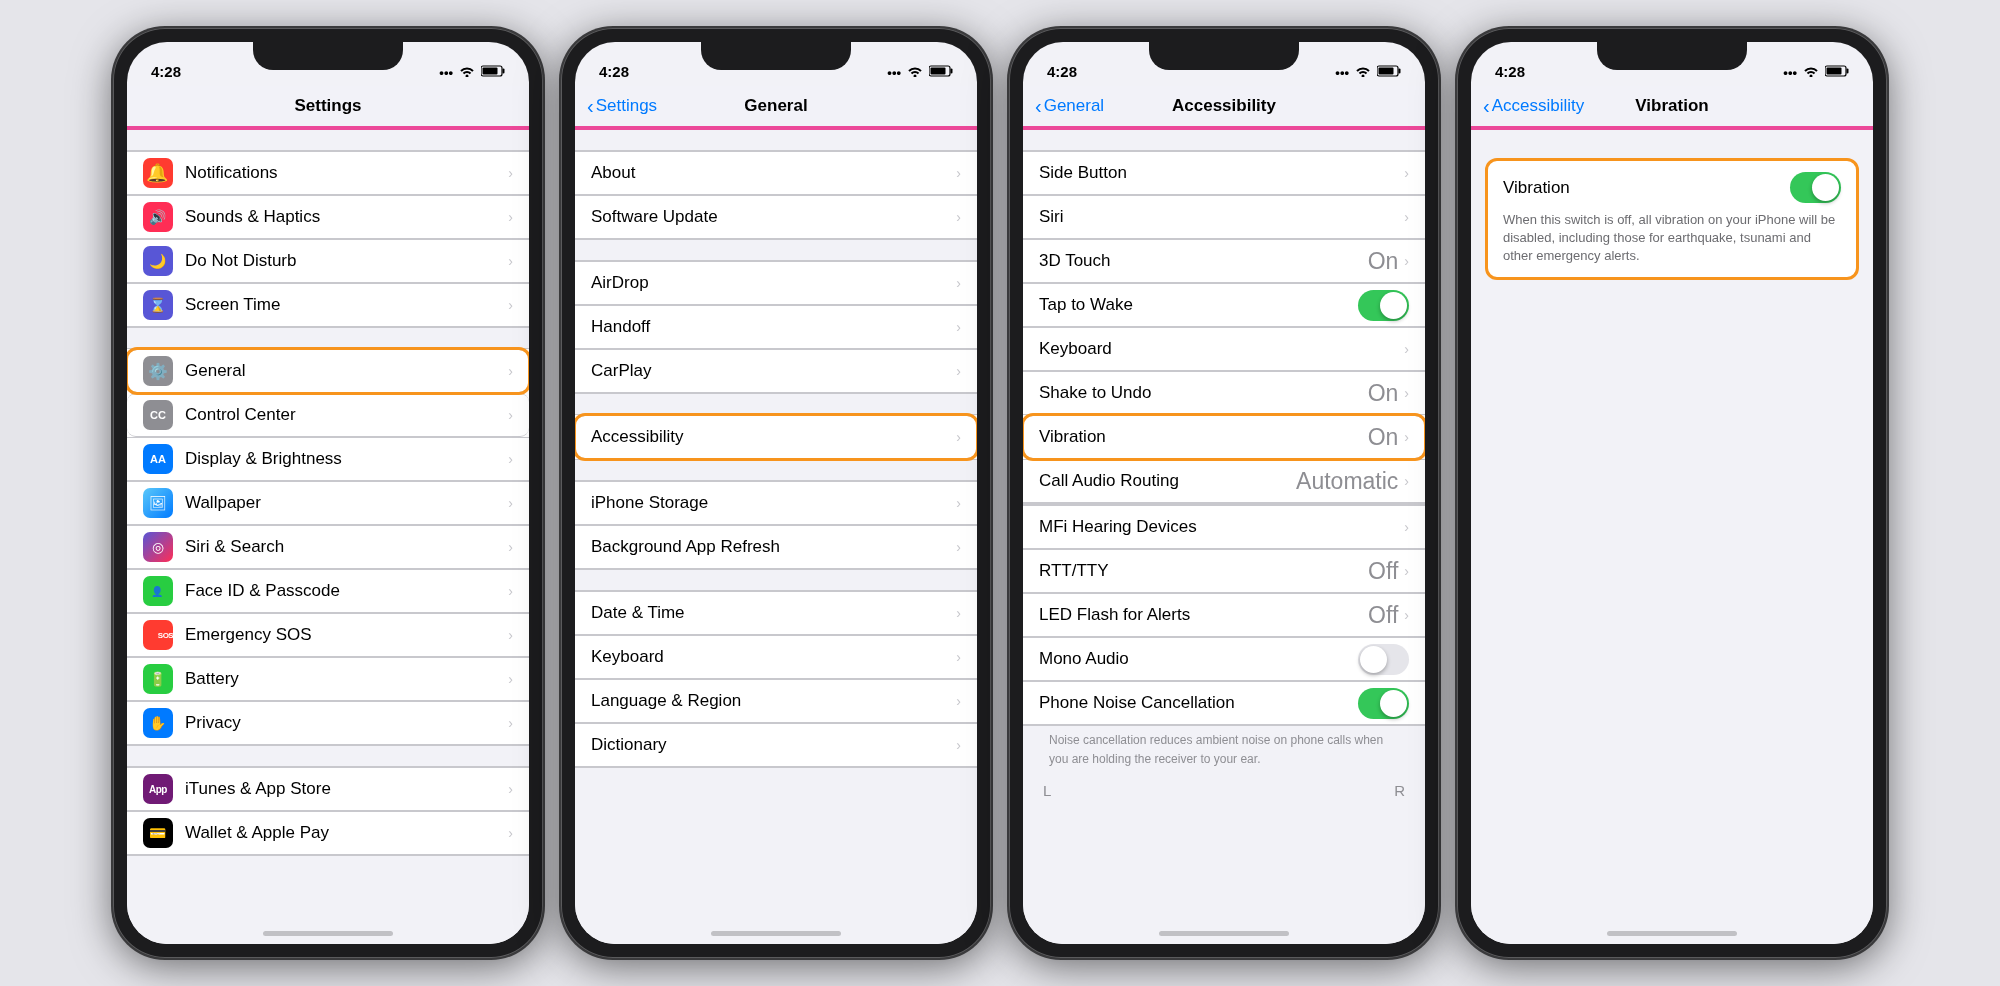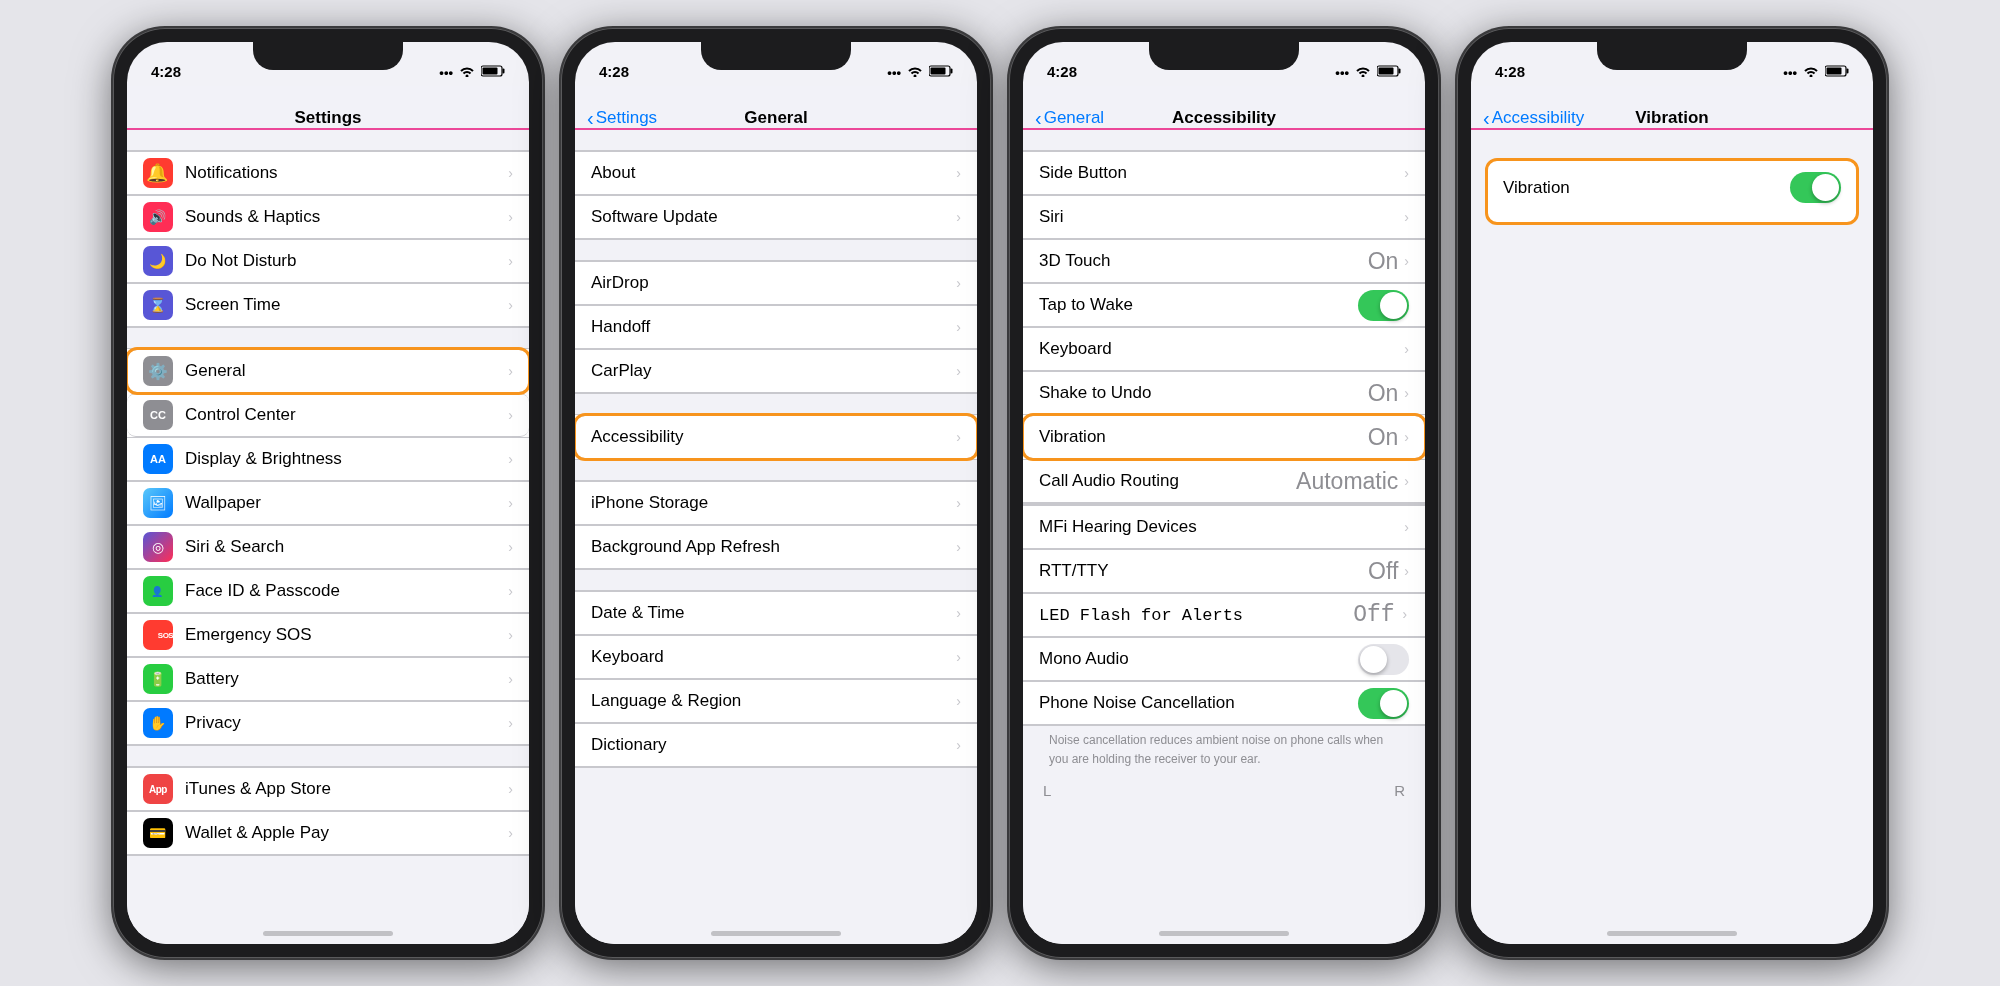--- a/index.html
+++ b/index.html
@@ -61,23 +61,23 @@
       flex-shrink: 0;
       z-index: 5;
     }
     .status-bar .time { font-weight: 700; font-size: 15px; }
     .status-bar .icons { display: flex; gap: 6px; align-items: center; font-size: 13px; }
 
     
     .nav-bar {
       height: 44px;
       background: rgba(242,242,247,0.92);
-      border-bottom: 2px solid #ec4899;
+      border-bottom: 4px solid #ec4899;
       display: flex;
-      align-items: flex-end;
+      align-items: center;
       justify-content: center;
       flex-shrink: 0;
       position: relative;
       backdrop-filter: blur(10px);
     }
     .nav-bar .nav-title {
       font-size: 17px;
       font-weight: 600;
       color: #000;
     }
@@ -314,21 +314,21 @@
         </div>
         <div class="settings-row" style="border-top:0.5px solid #c8c8cd;">
           <div class="row-icon" style="background:#007aff; font-size:14px;">✋</div>
           <span class="row-label">Privacy</span>
           <span class="row-chevron">›</span>
         </div>
       </div>
       <div class="group-separator"></div>
       <div style="background:#fff; border-top:0.5px solid #c8c8cd; border-bottom:0.5px solid #c8c8cd;">
         <div class="settings-row">
-          <div class="row-icon" style="background:#ef4444; font-size:14px; color:#fff; font-weight:700; font-size:10px; letter-spacing:-0.5px;">App</div>
+          <div class="row-icon" style="background:#701a75; font-size:14px; color:#fff; font-weight:700; font-size:10px; letter-spacing:-0.5px;">App</div>
           <span class="row-label">iTunes &amp; App Store</span>
           <span class="row-chevron">›</span>
         </div>
         <div class="settings-row" style="border-top:0.5px solid #c8c8cd;">
           <div class="row-icon" style="background:#000; font-size:14px;">💳</div>
           <span class="row-label">Wallet &amp; Apple Pay</span>
           <span class="row-chevron">›</span>
         </div>
       </div>
     </div>
@@ -524,21 +524,21 @@
           <span class="row-label">MFi Hearing Devices</span>
           <span class="row-chevron">›</span>
         </div>
 
         <div class="settings-row" style="border-top:0.5px solid #c8c8cd;">
           <span class="row-label">RTT/TTY</span>
           <span class="row-value">Off</span>
           <span class="row-chevron">›</span>
         </div>
 
-        <div class="settings-row" style="border-top:0.5px solid #c8c8cd;font-family:Liberation Mono, monospace;">
+        <div class="settings-row" style="border-top:0.5px solid #c8c8cd;">
           <span class="row-label">LED Flash for Alerts</span>
           <span class="row-value">Off</span>
           <span class="row-chevron">›</span>
         </div>
 
         <div class="settings-row" style="border-top:0.5px solid #c8c8cd;">
           <span class="row-label">Mono Audio</span>
           <div class="toggle off">
               <div class="knob"></div>
             </div>
@@ -595,17 +595,18 @@
     <div class="screen-content" style="overflow-y:auto;">
       <div class="group-separator"></div>
 
       <div class="vibration-card">
         <div class="vibration-card-header">
           <span class="vibration-card-title">Vibration</span>
           <div class="toggle on">
               <div class="knob"></div>
             </div>
         </div>
+        <p class="vibration-card-desc">When this switch is off, all vibration on your iPhone will be disabled, including those for earthquake, tsunami and other emergency alerts.</p>
       </div>
     </div>
     <div class="home-indicator"></div>
   </div>
 </div>
 
 </body></html>

